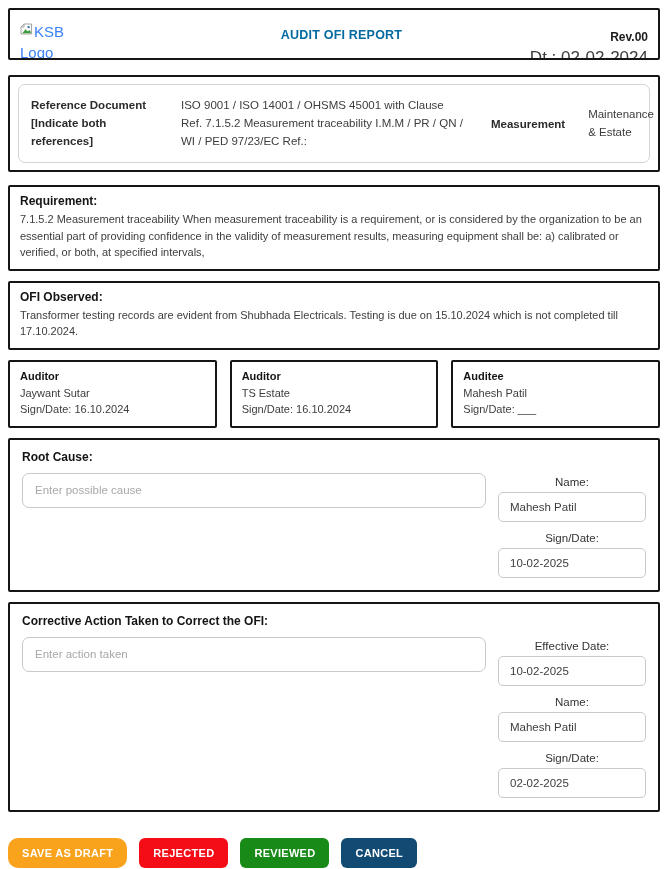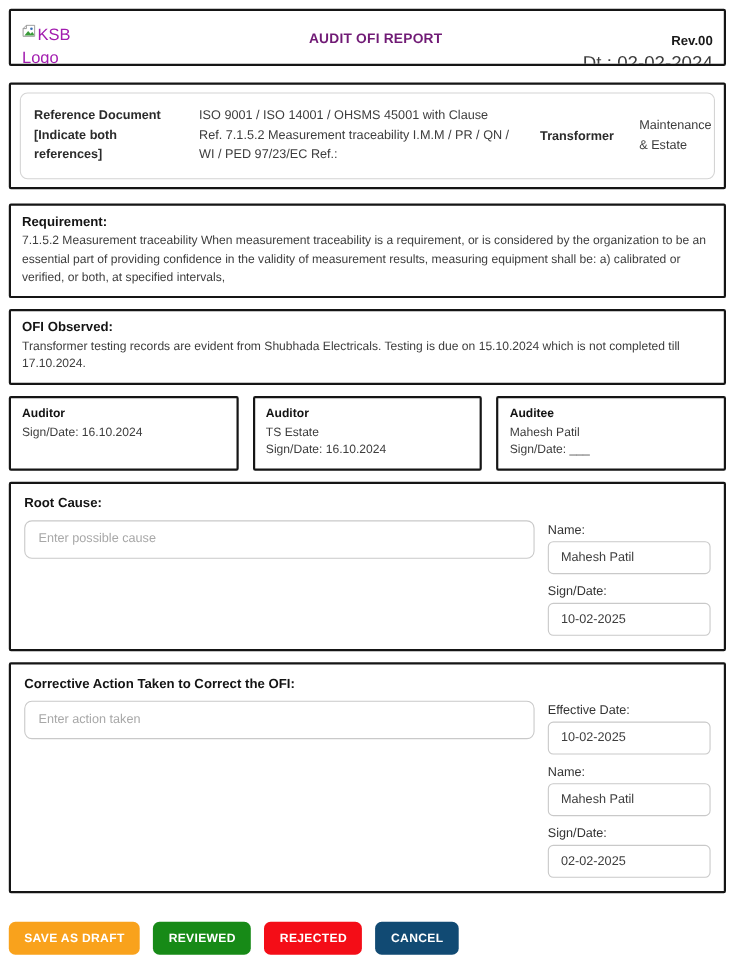--- a/index.html
+++ b/index.html
@@ -26,31 +26,31 @@
     overflow: hidden;
     margin-bottom: 15px;
   }
   .logo-wrap {
     position: absolute;
     left: 10px;
     top: 9px;
     width: 62px;
     font-size: 15px;
     line-height: 21px;
-    color: #a21caf;
+    color: #3b82f6;
   }
   .broken-img-icon { display: inline-block; vertical-align: 2px; margin-right: 1px; }
   .page-title {
     position: absolute;
     left: 15px; right: 0;
     top: 18px;
     text-align: center;
     font-weight: bold;
     font-size: 12.5px;
-    color: #701a75;
+    color: #0369a1;
     letter-spacing: 0.2px;
   }
   .rev-block { position: absolute; right: 10px; top: 20px; text-align: right; }
   .rev-label { font-weight: bold; font-size: 12px; color: #1a1a1a; }
   .date-label { font-size: 17px; color: #3d3d3d; margin-top: 4px; }
 
   
   .ref-section { padding: 7px 8px; margin-bottom: 13px; }
   .ref-card {
     border: 1px solid #d4d4d4;
@@ -85,21 +85,21 @@
     border: 1px solid #c9c9c9;
     border-radius: 7px;
     padding: 0 12px;
     font-size: 11.5px;
     color: #3d3d3d;
     margin-right: 12px;
     font-family: inherit;
     outline: none;
   }
   .side-col { width: 148px; flex-shrink: 0; }
-  .side-label { font-size: 11.5px; color: #333; margin: 10px 0 4px; }
+  .side-label { font-size: 11.5px; color: #333; margin: 10px 0 4px; text-align: center; }
   .side-label:first-child { margin-top: 3px; }
   .side-input {
     width: 100%;
     height: 30px;
     border: 1px solid #c9c9c9;
     border-radius: 5px;
     padding: 0 11px;
     font-size: 11.5px;
     color: #3d3d3d;
     font-family: inherit;
@@ -141,38 +141,39 @@
     <div class="rev-block">
       <div class="rev-label">Rev.00</div>
       <div class="date-label">Dt.: 02-02-2024</div>
     </div>
   </div>
 
   <div class="bbox ref-section">
     <div class="ref-card">
       <div class="ref-label">Reference Document [Indicate both references]</div>
       <div class="ref-value">ISO 9001 / ISO 14001 / OHSMS 45001 with Clause Ref. 7.1.5.2 Measurement traceability I.M.M / PR / QN / WI / PED 97/23/EC Ref.:</div>
-      <div class="dept-label">Transformer</div>
+      <div class="dept-label">Measurement</div>
       <div class="dept-value">Maintenance &amp; Estate</div>
     </div>
   </div>
 
   <div class="bbox text-section">
     <div class="sec-heading">Requirement:</div>
     <div class="sec-text">7.1.5.2 Measurement traceability When measurement traceability is a requirement, or is considered by the organization to be an essential part of providing confidence in the validity of measurement results, measuring equipment shall be: a) calibrated or verified, or both, at specified intervals,</div>
   </div>
 
   <div class="bbox text-section">
     <div class="sec-heading">OFI Observed:</div>
     <div class="sec-text">Transformer testing records are evident from Shubhada Electricals. Testing is due on 15.10.2024 which is not completed till 17.10.2024.</div>
   </div>
 
   <div class="sign-row">
     <div class="sign-box">
       <div class="sign-role">Auditor</div>
+      <div class="sign-name">Jaywant Sutar</div>
       <div class="sign-date">Sign/Date: 16.10.2024</div>
     </div>
     <div class="sign-box">
       <div class="sign-role">Auditor</div>
       <div class="sign-name">TS Estate</div>
       <div class="sign-date">Sign/Date: 16.10.2024</div>
     </div>
     <div class="sign-box">
       <div class="sign-role">Auditee</div>
       <div class="sign-name">Mahesh Patil</div>
@@ -202,19 +203,19 @@
         <input type="text" class="side-input" value="10-02-2025" style="">
         <div class="side-label">Name:</div>
         <input type="text" class="side-input" value="Mahesh Patil" style="">
         <div class="side-label">Sign/Date:</div>
         <input type="text" class="side-input" value="02-02-2025" style="">
       </div>
     </div>
   </div>
 
   <div class="btn-row">
-    <button class="btn" style="background-color: rgb(249, 162, 28);">SAVE AS DRAFT</button>
+    <button class="btn" style="background-color: rgb(249, 162, 28); border-radius: 10px;">SAVE AS DRAFT</button>
+    <button class="btn" style="background-color: rgb(244, 13, 23);">REJECTED</button>
     <button class="btn" style="background-color: rgb(23, 138, 23);">REVIEWED</button>
-    <button class="btn" style="background-color: rgb(244, 13, 23);">REJECTED</button>
     <button class="btn" style="background-color: rgb(17, 74, 115);">CANCEL</button>
   </div>
 
 </div>
 
 </body></html>

